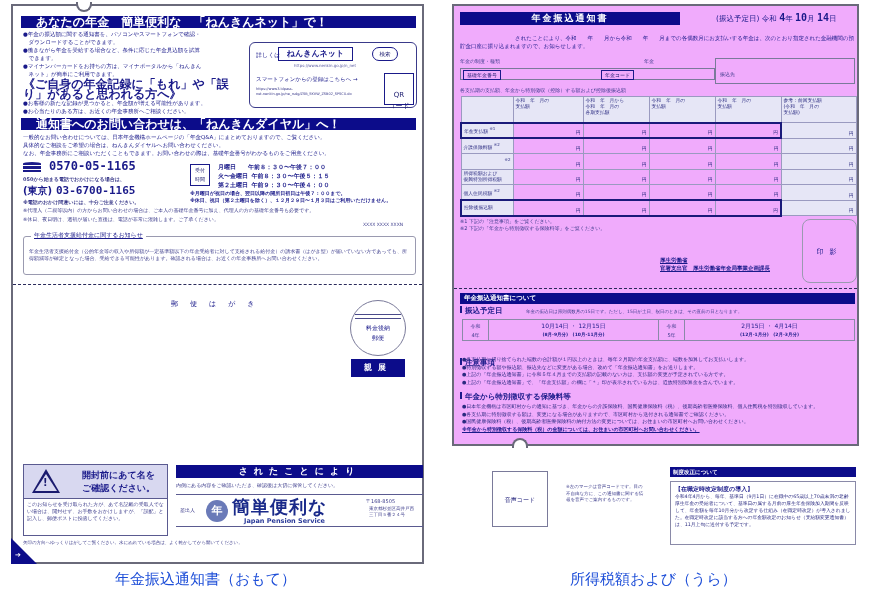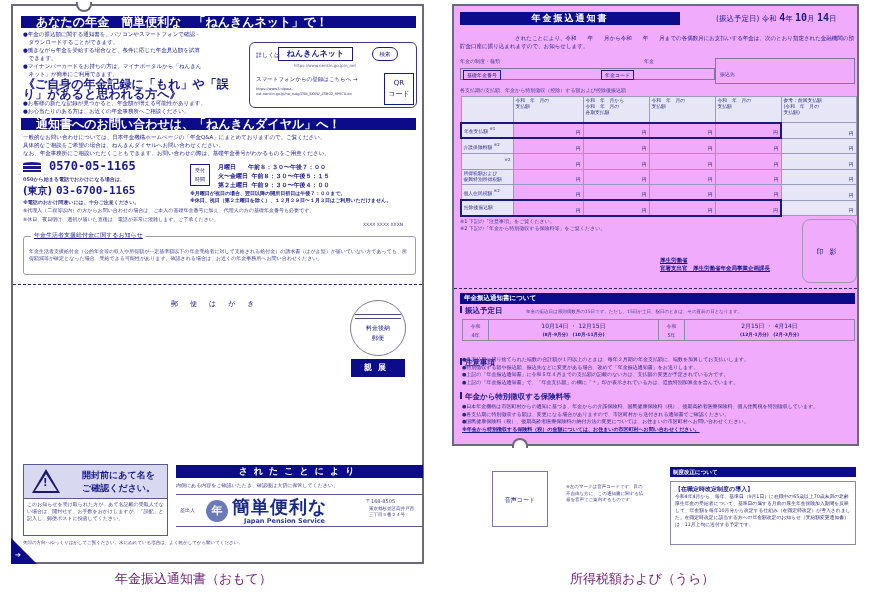--- a/index.html
+++ b/index.html
@@ -14,21 +14,21 @@
   .f-section-head { position: absolute; left: 8px; width: 395px; height: 12px; font-size: 12px; line-height: 12px; padding-left: 15px; font-weight: bold; }
   .bullet-list { position: absolute; left: 10px; }
   .bullet-list div { font-size: 5.5px; line-height: 8px; color: #1a1a8a; }
   .nenkin-box { position: absolute; left: 236px; top: 36px; width: 168px; height: 66px; border: 1.5px solid #3a3a8a; border-radius: 6px; }
   .nenkin-box .label { position: absolute; left: 6px; top: 8px; font-size: 6px; color: #1a1a8a; }
   .nenkin-box .net { position: absolute; left: 28px; top: 4px; width: 75px; height: 14px; border: 1.5px solid #1a1a8a; font-size: 8px; font-weight: bold; line-height: 12px; text-align: center; color: #1a1a8a; }
   .nenkin-box .search { position: absolute; left: 122px; top: 4px; width: 26px; height: 14px; border: 1.5px solid #1a1a8a; border-radius: 7px; font-size: 5.5px; line-height: 12px; text-align: center; }
   .nenkin-box .url { position: absolute; left: 44px; top: 20px; font-size: 4px; color: #5a5aa0; }
   .nenkin-box .phone-text { position: absolute; left: 6px; top: 33px; font-size: 5.5px; color: #1a1a8a; }
   .nenkin-box .url2 { position: absolute; left: 6px; top: 44px; font-size: 3.5px; line-height: 5px; color: #3a3a8a; width: 100px; }
-  .nenkin-box .qr { position: absolute; left: 134px; top: 30px; width: 30px; height: 32px; border: 1.5px solid #1a1a8a; font-size: 7px; text-align: center; line-height: 11px; padding-top: 4px; }
+  .nenkin-box .qr { position: absolute; left: 134px; top: 30px; width: 30px; height: 32px; border: 1.5px solid #1a1a8a; font-size: 7px; text-align: center; line-height: 11px; padding-top: 16px; }
 
   .phone-big { position: absolute; font-family: "DejaVu Sans Mono", monospace; font-weight: bold; font-size: 11px; color: #1a1a8a; }
   .hours-badge { position: absolute; left: 177px; top: 158px; width: 20px; height: 22px; border: 1.5px solid #1a1a8a; font-size: 5px; text-align: center; line-height: 9px; padding-top: 1px; }
   .hours { position: absolute; left: 205px; top: 156px; font-size: 6px; line-height: 9px; font-weight: bold; color: #1a1a8a; font-family: "DejaVu Sans Mono", monospace; }
   .kosei-box { position: absolute; left: 10px; top: 230px; width: 393px; height: 39px; border: 1px solid #9a9ab0; border-radius: 3px; padding: 11px 5px 0; }
   .kosei-title { position: absolute; left: 18px; top: 225px; background: #fff; padding: 0 3px; font-size: 6px; color: #1a1a8a; text-decoration: underline; }
   .dashline { position: absolute; left: 0; width: 100%; border-top: 1.5px dashed #2a2a5a; }
   .postcard-label { position: absolute; left: 158px; top: 293px; font-size: 7px; letter-spacing: 12px; color: #1a1a8a; }
   .stamp { position: absolute; left: 337px; top: 294px; width: 56px; height: 56px; border: 1.5px solid #7a7a9a; border-radius: 50%; text-align: center; }
   .stamp .line { position: absolute; left: 4px; right: 4px; border-top: 1.5px solid #4a4a8a; }
@@ -79,21 +79,21 @@
   .b-bullets { position: absolute; left: 8px; width: 393px; }
   .b-bullets div { font-size: 5px; line-height: 7.5px; color: #2a2a80; }
   .voice-box { position: absolute; left: 38px; top: 465px; width: 56px; height: 56px; border: 1px solid #7a7a9a; font-size: 6px; text-align: center; line-height: 56px; color: #2a2a80; }
   .voice-note { position: absolute; left: 112px; top: 478px; width: 80px; font-size: 4.5px; line-height: 6.5px; color: #3a3a8a; }
   .revision-head { position: absolute; left: 216px; top: 461px; width: 186px; height: 10px; font-size: 5.5px; line-height: 10px; padding-left: 3px; font-weight: bold; }
   .revision-box { position: absolute; left: 216px; top: 475px; width: 186px; height: 64px; border: 1.5px solid #8a8aa8; padding: 2px 4px; }
   .revision-box .t { font-size: 6px; font-weight: bold; color: #1a1a8a; line-height: 9px; }
   .revision-box .b { font-size: 4.8px; line-height: 7px; color: #2a2a80; }
   .b-tab-notch { position: absolute; left: 58px; bottom: -4px; width: 16px; height: 10px; border: 2px solid #6a6a7a; border-bottom: none; border-radius: 10px 10px 0 0; background: #fff; }
 
-  .caption { position: absolute; top: 570px; font-size: 13px; color: #701a75; font-family: Liberation Serif, serif; }
+  .caption { position: absolute; top: 570px; font-size: 15px; color: #1d4ed8; font-family: Liberation Serif, serif; }
 </style>
 </head>
 <body>
 
 <div id="front">
   <div class="tab-notch"></div>
 
   <div class="f-section-head navy" style="top:10px;">あなたの年金　簡単便利な　「ねんきんネット」で！</div>
 
   <div class="bullet-list" style="top:24px;width:225px;">

